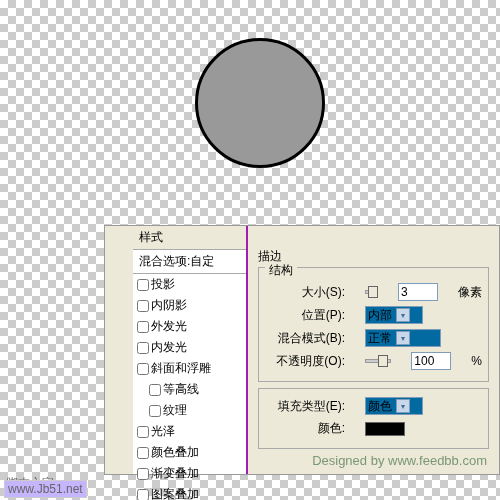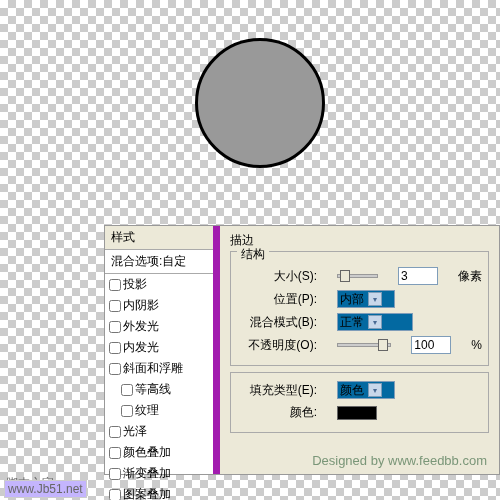--- a/index.html
+++ b/index.html
@@ -5,27 +5,27 @@
 * { box-sizing: border-box; margin: 0; padding: 0; }
 body { font-family: "SimSun", "宋体", sans-serif; font-size: 12px; width: 500px; height: 500px; position: relative; }
 .checkerboard { width: 500px; height: 500px; background-image: 
   linear-gradient(45deg, #ccc 25%, transparent 25%), 
   linear-gradient(-45deg, #ccc 25%, transparent 25%), 
   linear-gradient(45deg, transparent 75%, #ccc 75%), 
   linear-gradient(-45deg, transparent 75%, #ccc 75%);
   background-size: 16px 16px; background-position: 0 0, 0 8px, 8px -8px, -8px 0; background-color: #fff; position: relative; }
 .circle { position: absolute; top: 38px; left: 195px; width: 130px; height: 130px; border-radius: 50%; background: #999; border: 3px solid #000; }
 .panel { position: absolute; top: 225px; left: 104px; width: 396px; height: 250px; background: #ece9d8; border: 1px solid #999; display: flex; }
-.styles-col { width: 115px; border-right: 7px solid #a21caf; background: #fff; }
+.styles-col { width: 115px; border-right: 2px solid #a21caf; background: #fff; margin-left: 28px; }
 .styles-header { background: #ece9d8; padding: 3px 6px; border-bottom: 1px solid #aaa; }
 .style-item { padding: 2px 4px; display: flex; align-items: center; gap: 2px; cursor: pointer; }
 .style-item.indent { padding-left: 16px; }
 .style-item input[type="checkbox"] { width: 12px; height: 12px; }
 .blend-option { padding: 3px 6px; border-bottom: 1px solid #aaa; }
-.right-col { flex: 1; padding: 6px 10px; position: relative; border-radius: 10px; }
+.right-col { flex: 1; padding: 22px 10px; position: relative; border-radius: 10px; }
 .group-title { color: #000; margin-bottom: 2px; }
 .fieldset { border: 1px solid #aaa; padding: 8px 6px 6px; margin-bottom: 6px; }
 .fieldset-label { position: relative; top: -14px; background: #ece9d8; padding: 0 4px; display: inline-block; }
 .fieldset-content { margin-top: -10px; }
 .row { display: flex; align-items: center; margin-bottom: 5px; gap: 20px; }
 .row-label { width: 80px; text-align: right; }
 .slider { flex: 1; height: 4px; background: #ccc; border: 1px solid #999; position: relative; }
 .slider-thumb { position: absolute; width: 10px; height: 12px; background: #ece9d8; border: 1px solid #666; top: -5px; }
 .num-input { width: 40px; height: 18px; border: 1px solid #7f9db9; padding: 1px 2px; font-size: 12px; }
 .select { height: 18px; border: 1px solid #7f9db9; background: #0369a1; display: inline-flex; align-items: center; padding: 0 2px; gap: 4px; }

